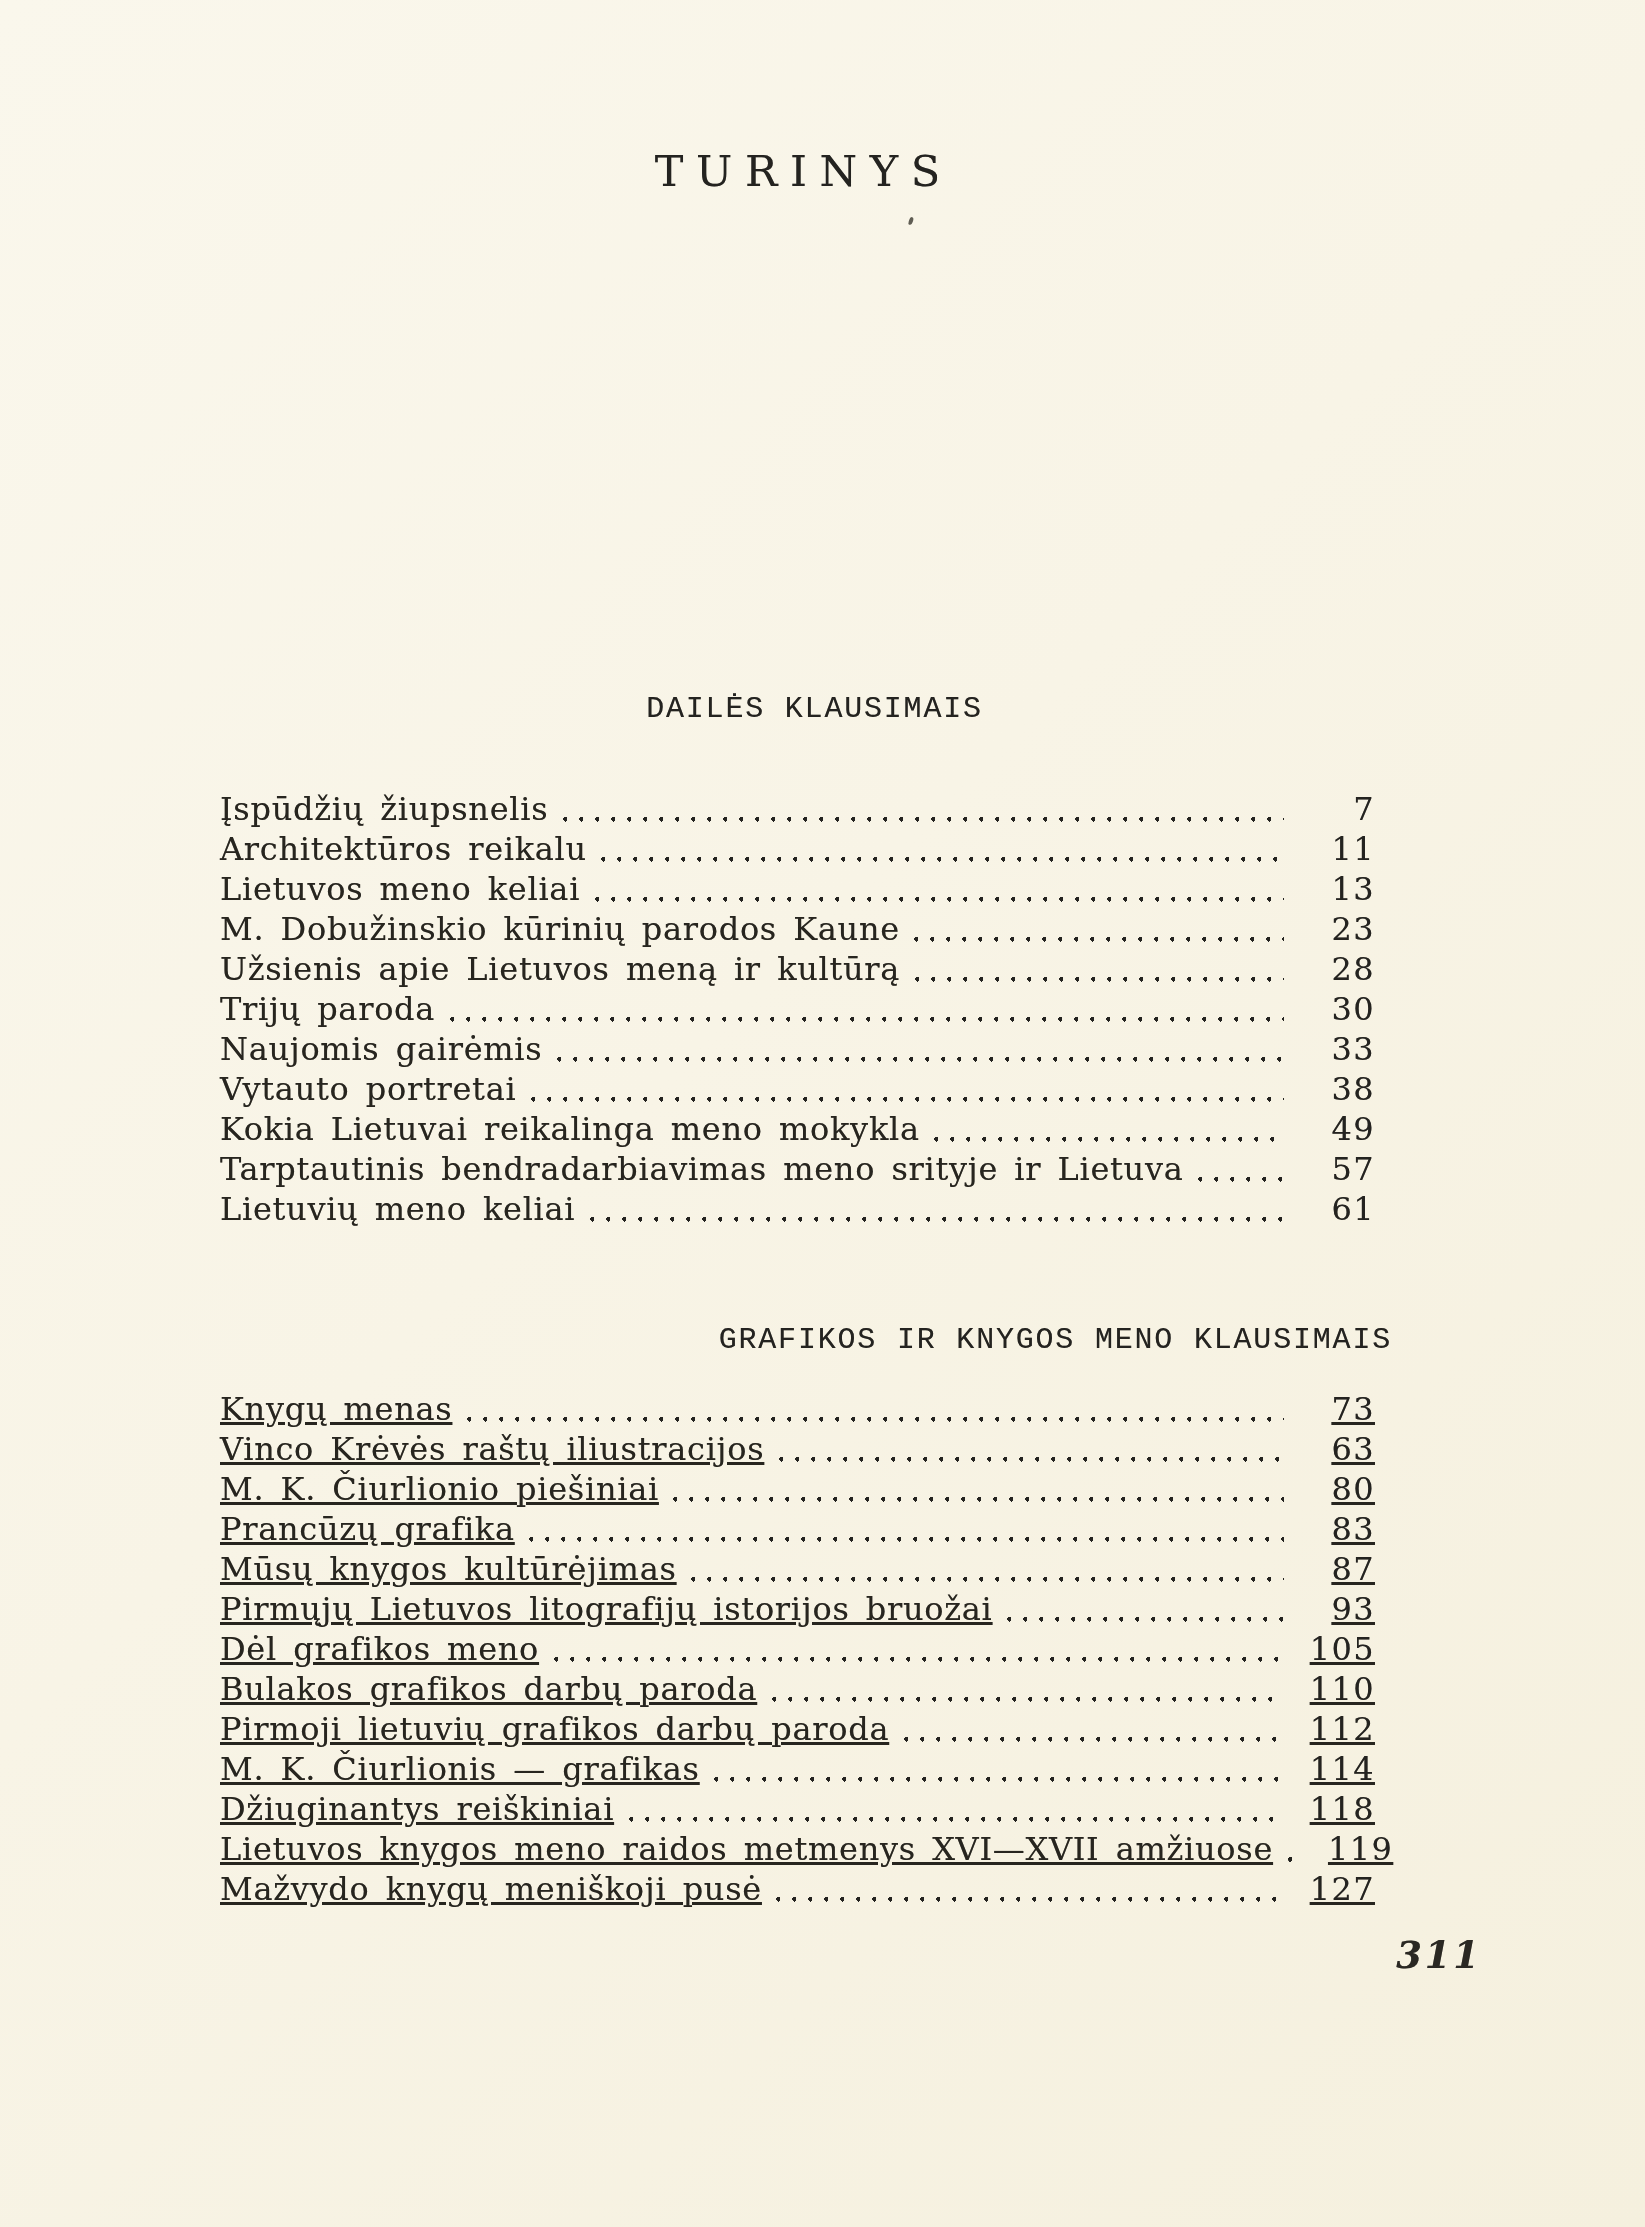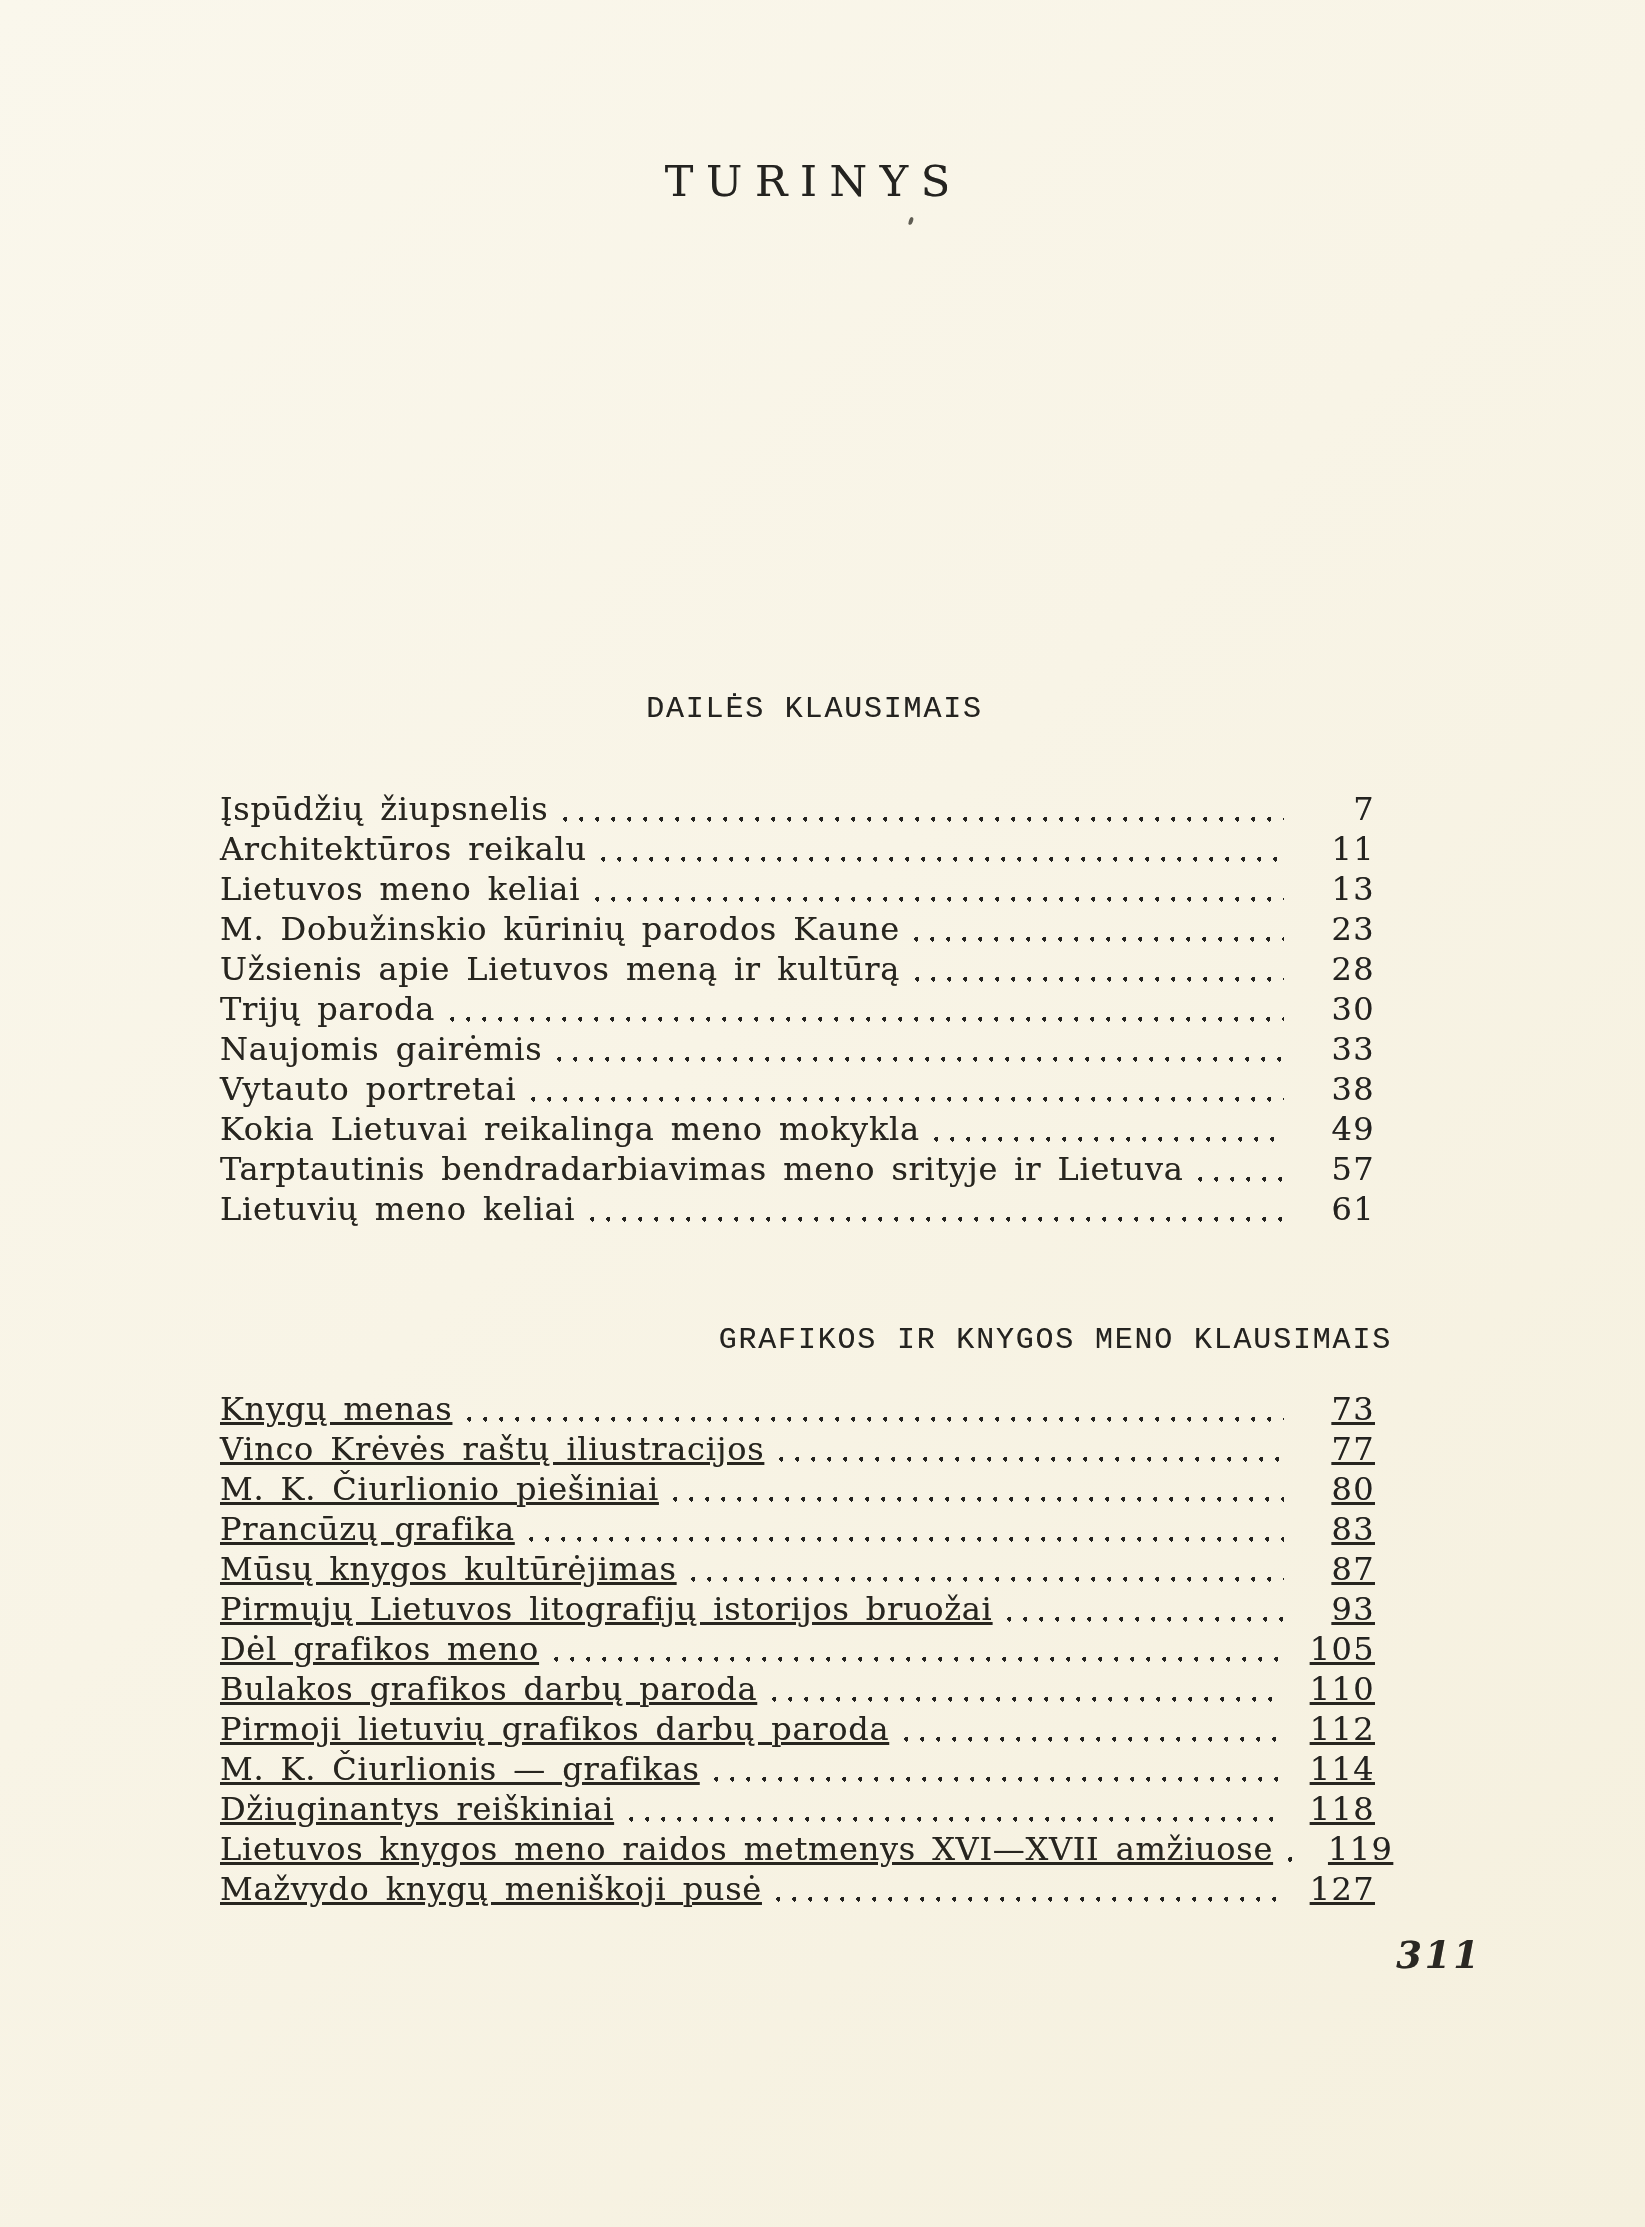--- a/index.html
+++ b/index.html
@@ -12,21 +12,21 @@
     position: relative;
     width: 1646px; height: 2227px;
     background: linear-gradient(135deg, #faf7ec 0%, #f8f4e6 45%, #f5f0de 100%);
     color: #27251f;
     text-shadow: 0 0 0.5px rgba(39,37,31,0.45);
     overflow: hidden;
   }
   .page-title {
     position: absolute;
     top: 143px; left: 220px; width: 1155px;
-    margin: 10px;
+    margin: 0;
     text-align: center;
     font-size: 43px; line-height: 56px;
     font-weight: normal;
     letter-spacing: 12.6px;
     padding-left: 12.6px;
     box-sizing: border-box;
     color: #242320;
   }
   .ink-speck {
     position: absolute;
@@ -161,21 +161,21 @@
       <h2 class="section-heading" style="top: 1303px; text-align: right;">GRAFIKOS IR KNYGOS MENO KLAUSIMAIS</h2>
       <div class="toc-list" style="top: 1389px; text-decoration: underline;">
         <div class="toc-row">
           <span class="toc-label">Knygų menas</span>
           <span class="toc-leader"></span>
           <span class="toc-num">73</span>
         </div>
         <div class="toc-row">
           <span class="toc-label">Vinco Krėvės raštų iliustracijos</span>
           <span class="toc-leader"></span>
-          <span class="toc-num">77</span>
+          <span class="toc-num">63</span>
         </div>
         <div class="toc-row">
           <span class="toc-label">M. K. Čiurlionio piešiniai</span>
           <span class="toc-leader"></span>
           <span class="toc-num">80</span>
         </div>
         <div class="toc-row">
           <span class="toc-label">Prancūzų grafika</span>
           <span class="toc-leader"></span>
           <span class="toc-num">83</span>

